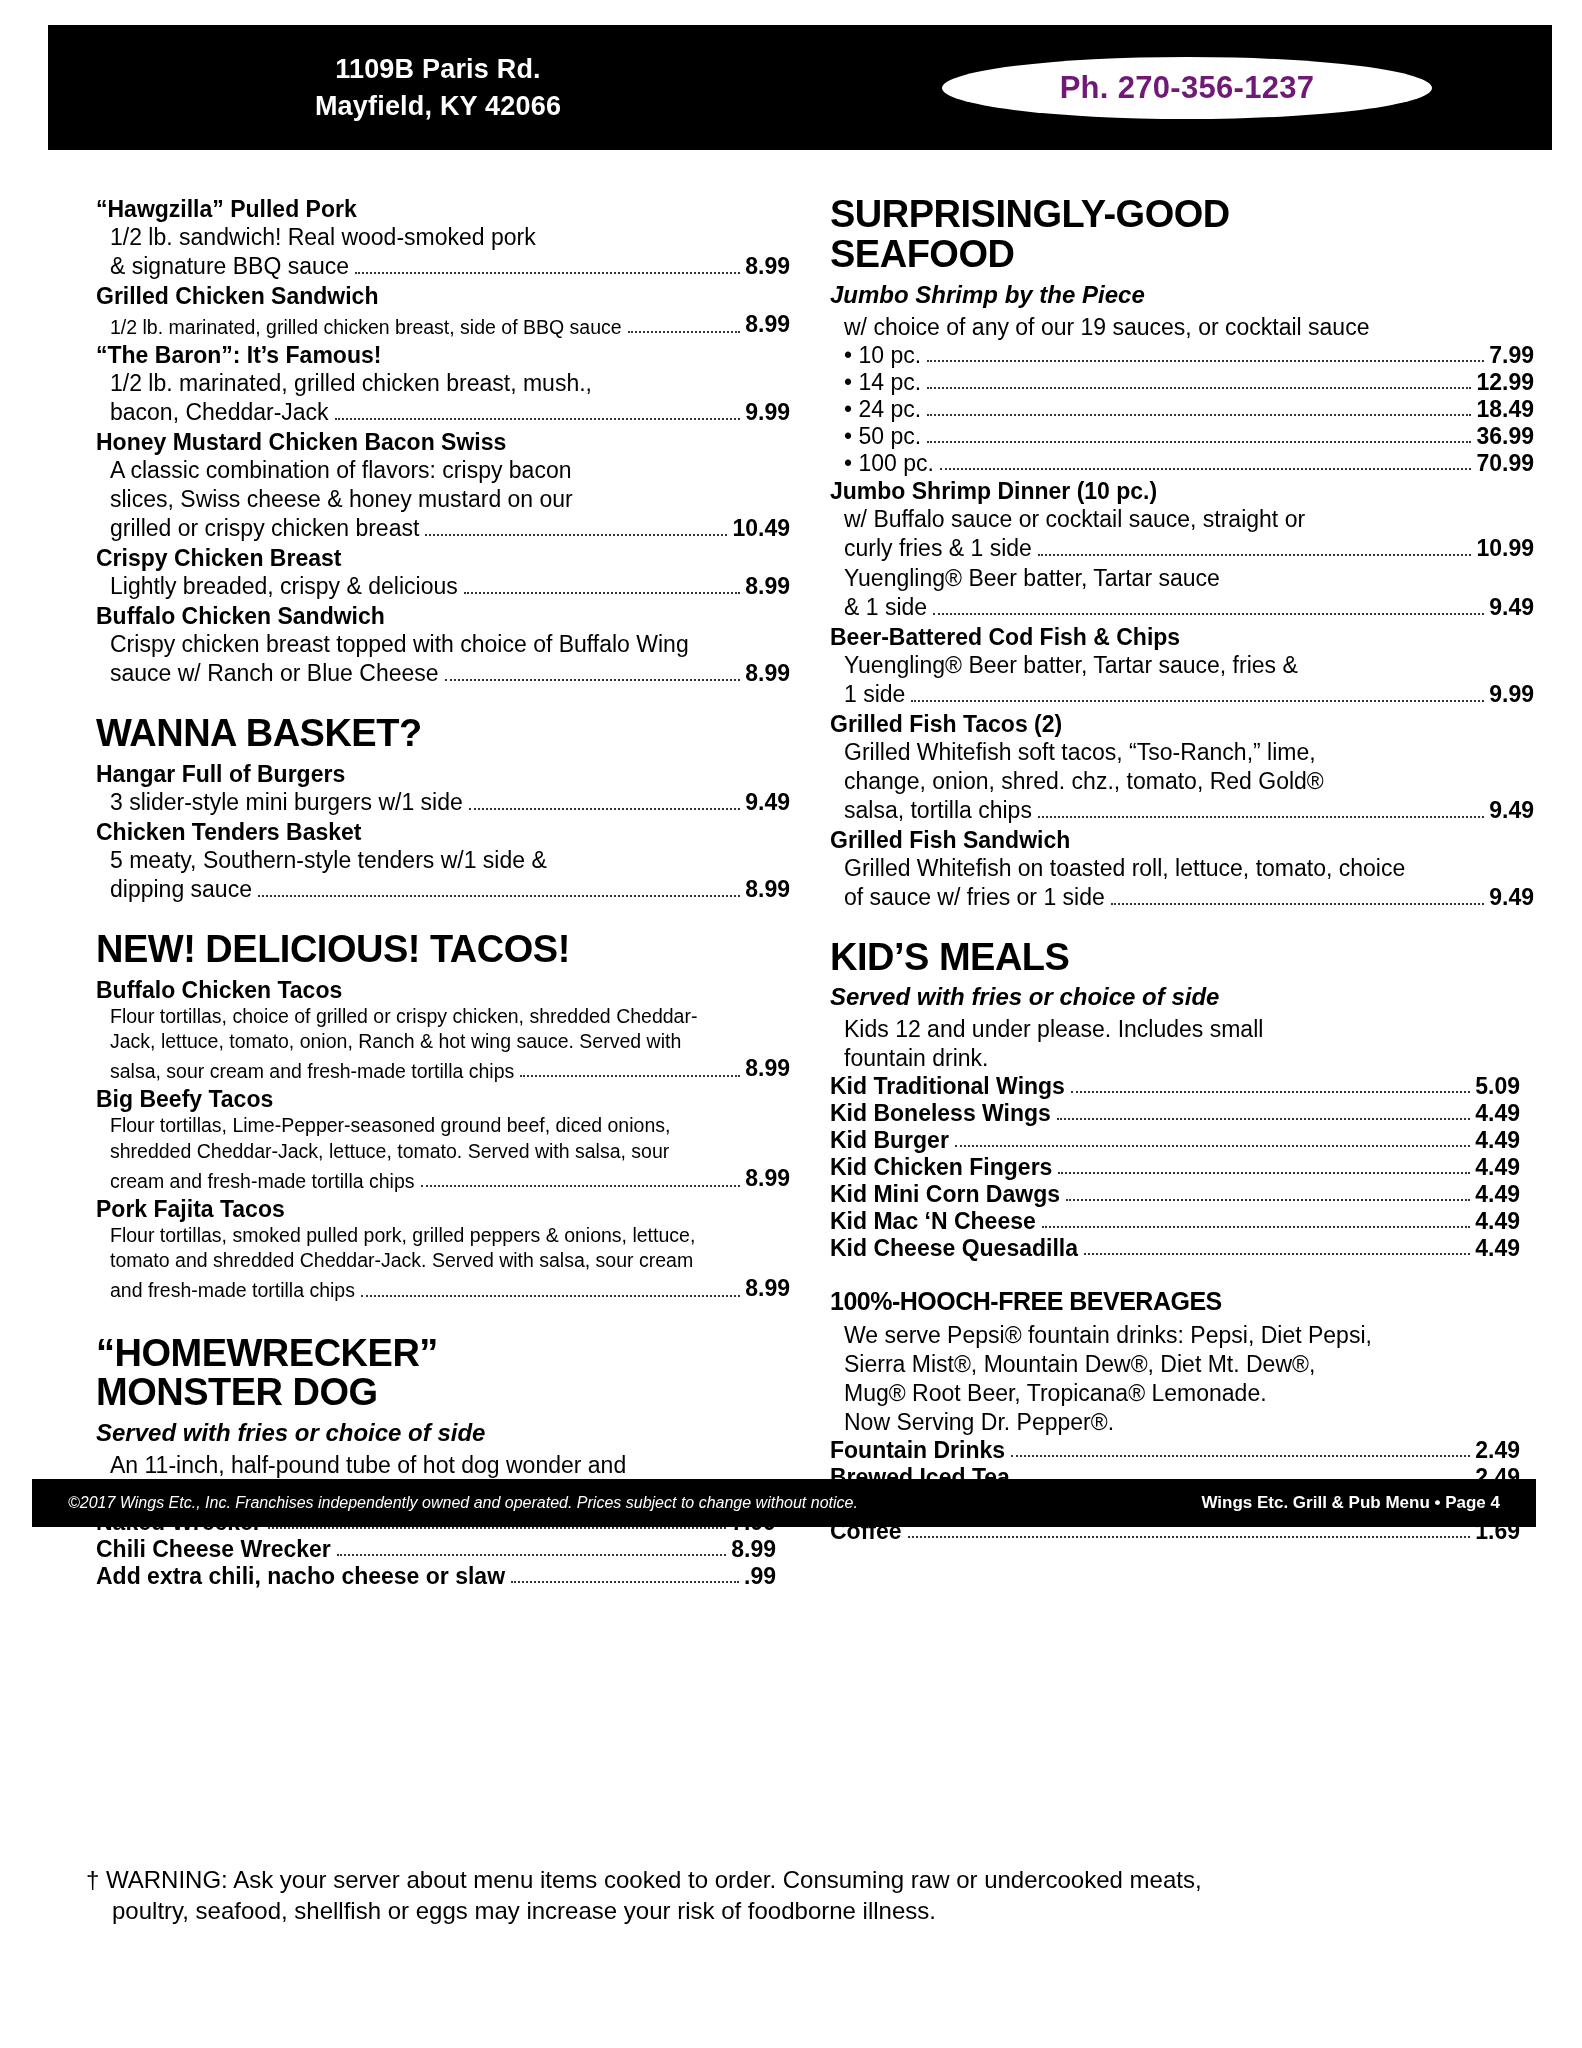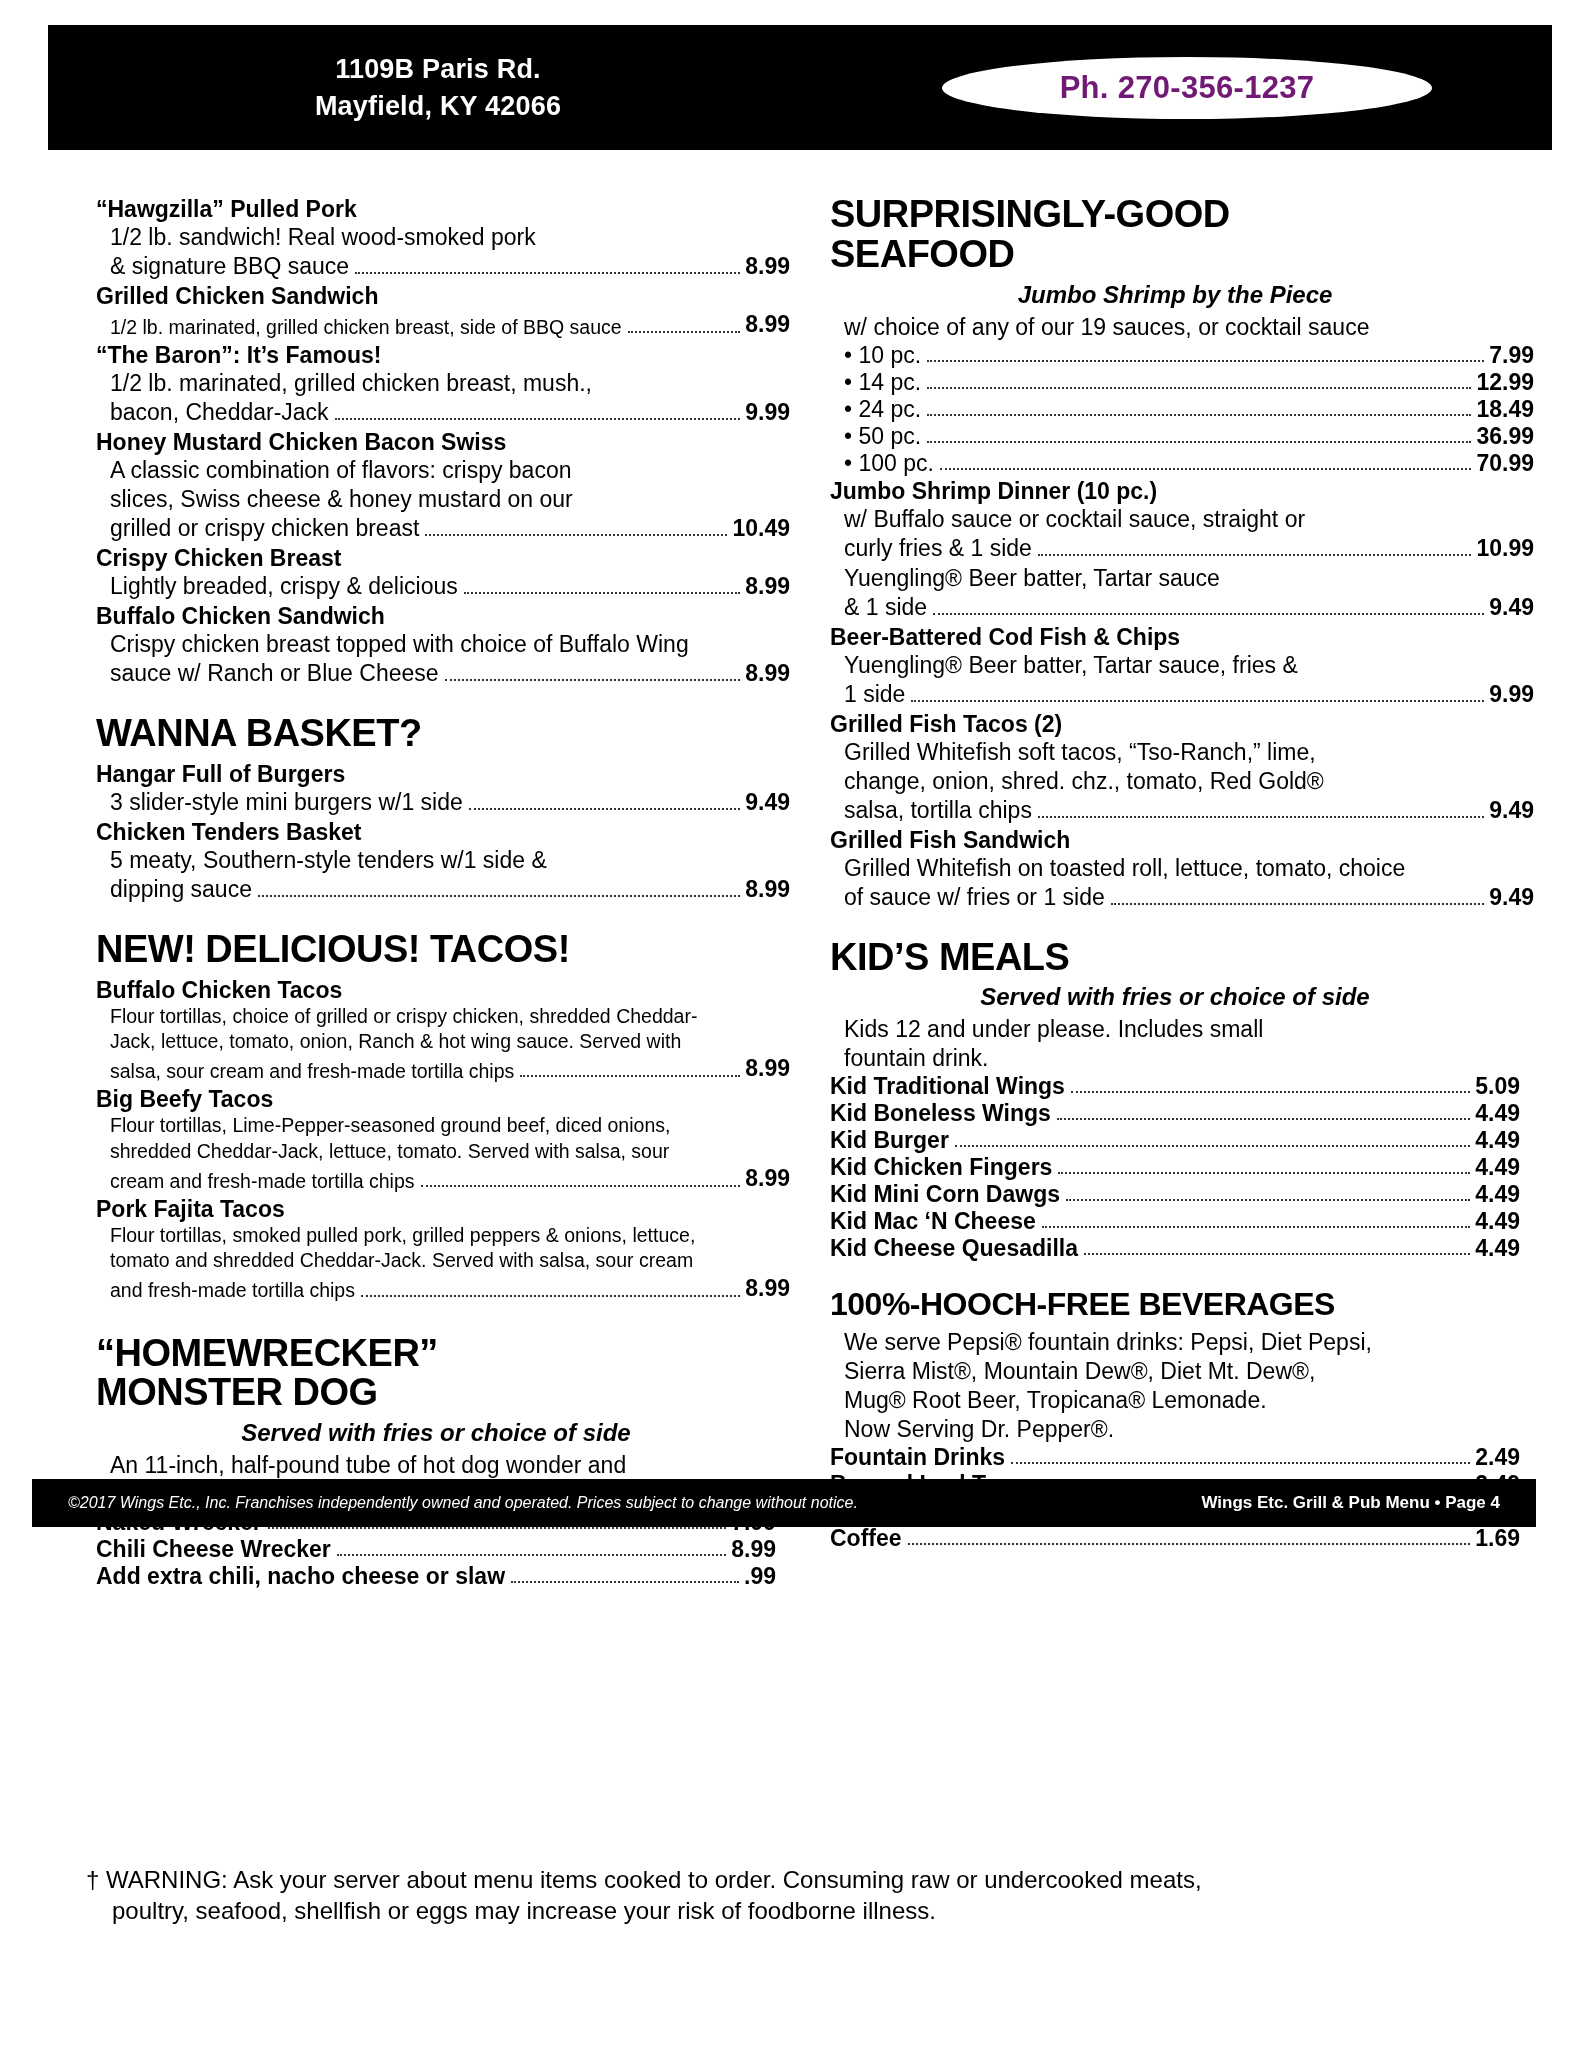--- a/index.html
+++ b/index.html
@@ -83,21 +83,20 @@
     margin: 26px 0 6px 0;
     line-height: 1.05;
     letter-spacing: -0.5px;
   }
   h2.section.tight { margin-top: 30px; }
   .section-sub {
     font-size: 24px;
     font-weight: bold;
     font-style: italic;
     margin: 2px 0 4px 0;
-    text-align: center;
   }
 
   .item { margin-bottom: 1px; }
   .item-name {
     font-size: 23px;
     font-weight: bold;
     line-height: 1.22;
   }
   .desc {
     font-size: 23px;
@@ -456,21 +455,21 @@
         <span class="txt">Kid Mac ‘N Cheese</span>
         <span class="dots"></span>
         <span class="price">4.49</span>
       </div>
       <div class="boldrow priceline">
         <span class="txt">Kid Cheese Quesadilla</span>
         <span class="dots"></span>
         <span class="price">4.49</span>
       </div>
 
-      <h2 class="section" style="font-size:32px;">100%-HOOCH-FREE BEVERAGES</h2>
+      <h2 class="section" style="font-size:25px;">100%-HOOCH-FREE BEVERAGES</h2>
       <div class="para">We serve Pepsi® fountain drinks: Pepsi, Diet Pepsi,</div>
       <div class="para">Sierra Mist®, Mountain Dew®, Diet Mt. Dew®,</div>
       <div class="para">Mug® Root Beer, Tropicana® Lemonade.</div>
       <div class="para">Now Serving Dr. Pepper®.</div>
 
       <div class="boldrow priceline">
         <span class="txt">Fountain Drinks</span>
         <span class="dots"></span>
         <span class="price">2.49</span>
       </div>

